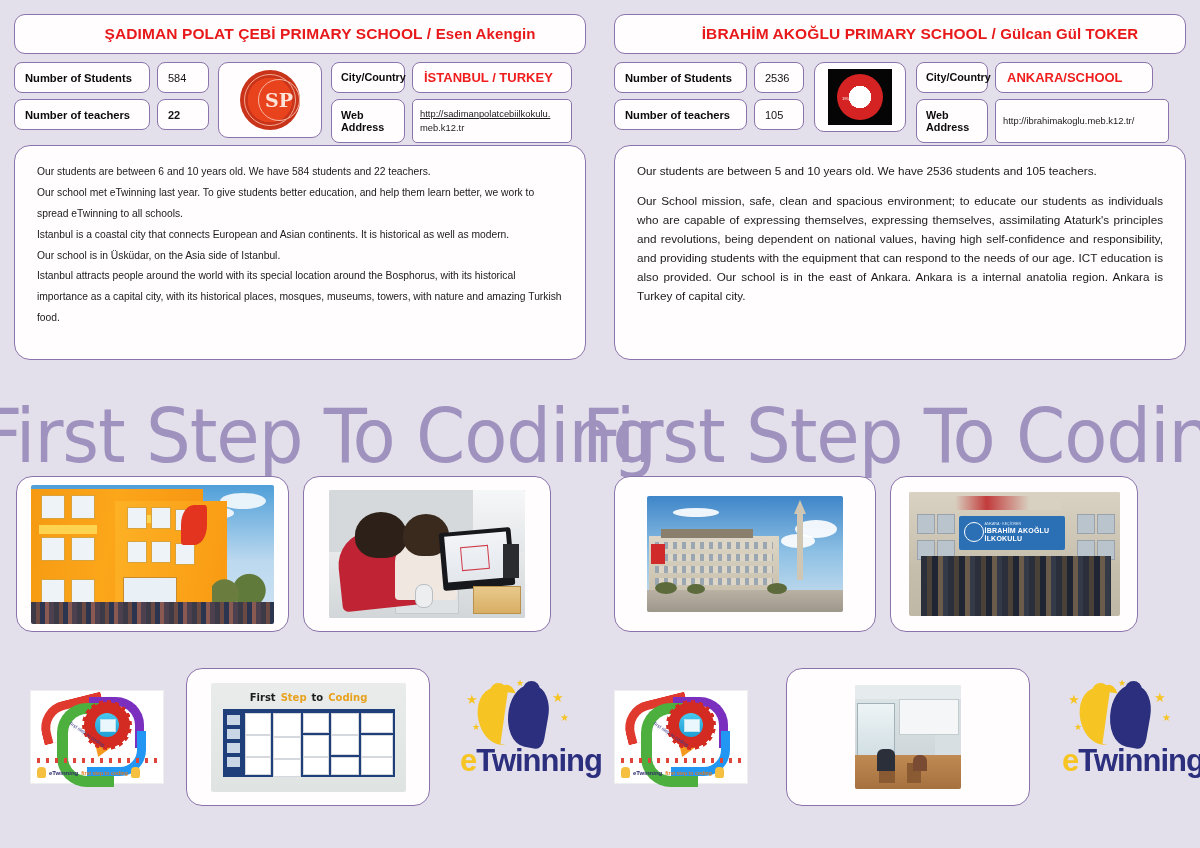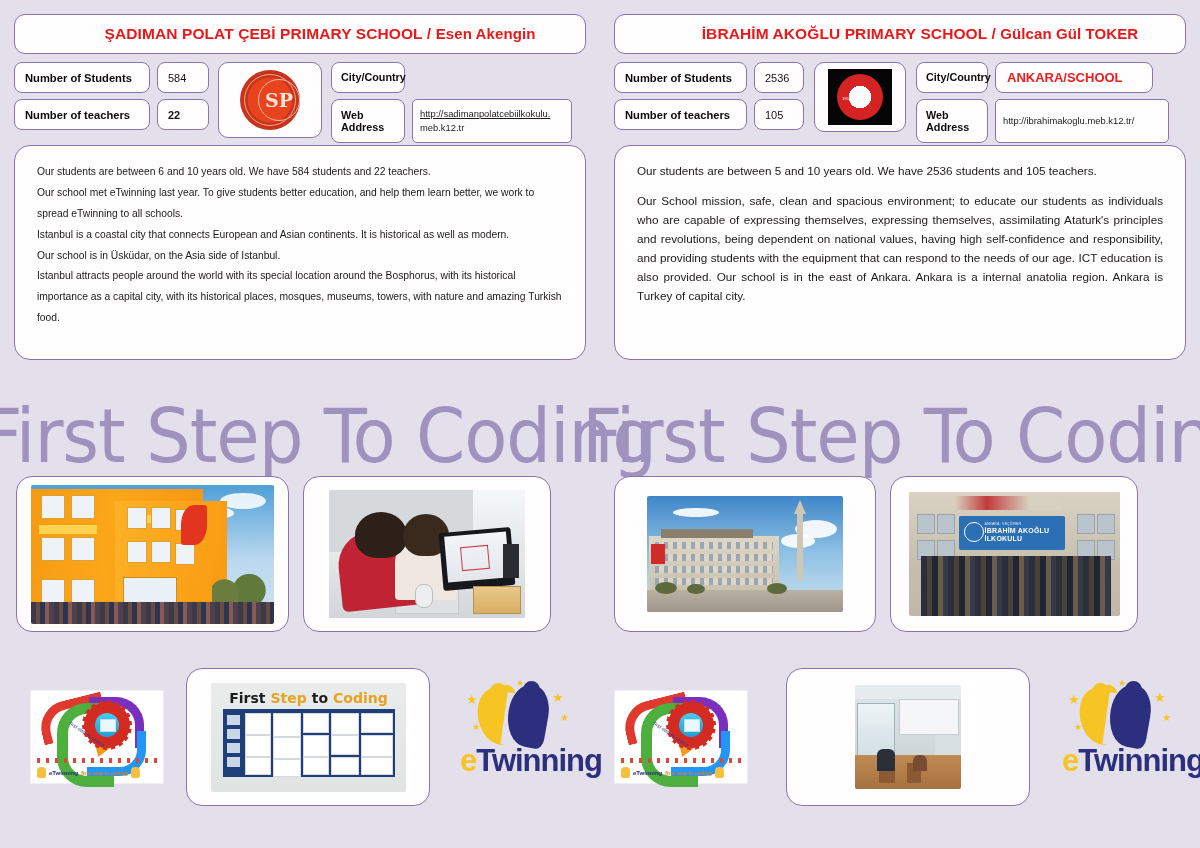--- a/index.html
+++ b/index.html
@@ -251,21 +251,21 @@
   .img-class .chair{position:absolute;bottom:6px;background:#8a5a33;}
   .img-class .pupil{position:absolute;bottom:18px;background:#2a2f3a;border-radius:6px 6px 0 0;}
 
   
   .img-board{
     width:195px;height:109px;
     background:linear-gradient(#e9eceb,#dfe4e3);
     position:relative;
   }
   .img-board .hdr{position:absolute;left:14px;top:6px;width:168px;height:18px;
-    font-family:"DejaVu Sans",sans-serif;font-weight:bold;font-size:14px;
+    font-family:"DejaVu Sans",sans-serif;font-weight:bold;font-size:10px;
     display:flex;align-items:center;justify-content:center;gap:5px;}
   .img-board .hdr .w1{color:#1c1c1c;}
   .img-board .hdr .w2{color:#e8a21f;}
   .img-board .panel{position:absolute;left:12px;top:26px;width:172px;height:68px;background:#1f3f7a;}
   .img-board .card{position:absolute;background:#fff;border:1px solid #d5d8dc;}
   .img-board .sidecard{position:absolute;left:16px;background:#c9d6e6;width:13px;height:10px;}
 
   
   .img-coding{
     width:132px;height:92px;
@@ -359,20 +359,21 @@
           <div class="ring"></div>
           <div class="inner">
               <span class="sym">SP</span>
             </div>
         </div>
       </div>
 
       <div class="info-col" style="margin-left:3px;">
         <div class="pairrow">
           <div class="rbox lbl2" style="width:74px;">City/Country</div>
+          <div class="rbox val-red" style="width:160px;">İSTANBUL / TURKEY</div>
         </div>
         <div class="pairrow">
           <div class="rbox lbl2" style="width:74px;height:44px;">Web<br>Address</div>
           <div class="rbox val-link" style="width:160px;height:44px;">
             <span>
               <span class="u1">http://sadimanpolatcebiilkokulu.</span><br>
               <span>meb.k12.tr</span>
             </span>
           </div>
         </div>

